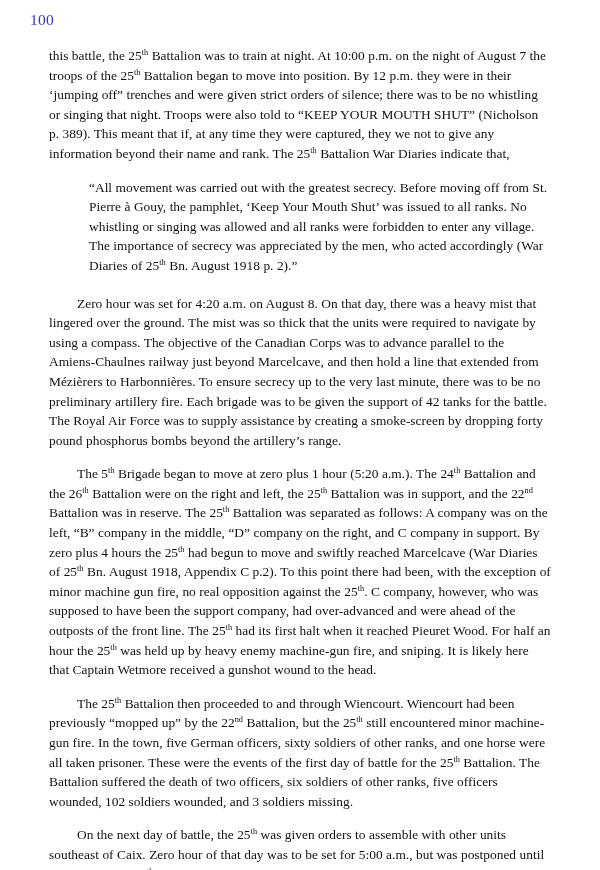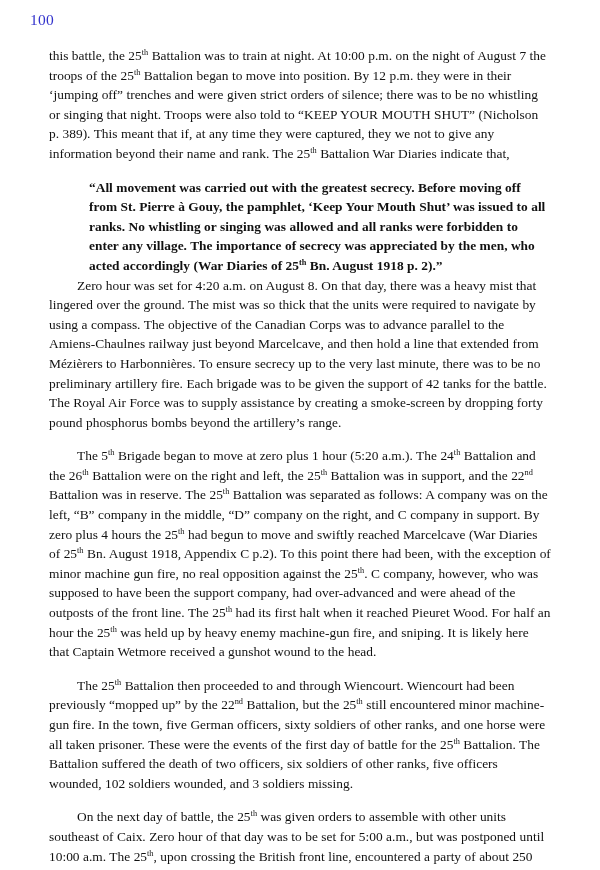--- a/index.html
+++ b/index.html
@@ -50,22 +50,21 @@
   }
   p.body-para.no-indent {
     text-indent: 0;
     font-family: Liberation Serif, serif;
   }
   p.blockquote {
     margin-left: 40px;
     margin-right: 2px;
     width: 460px;
     text-indent: 0;
-    margin-bottom: 0;
-    font-weight: bold;
+    margin-bottom: 18px;
   }
   sup {
     font-size: 0.62em;
     vertical-align: super;
     line-height: 0;
   }
 </style>
 </head>
 <body>
 

